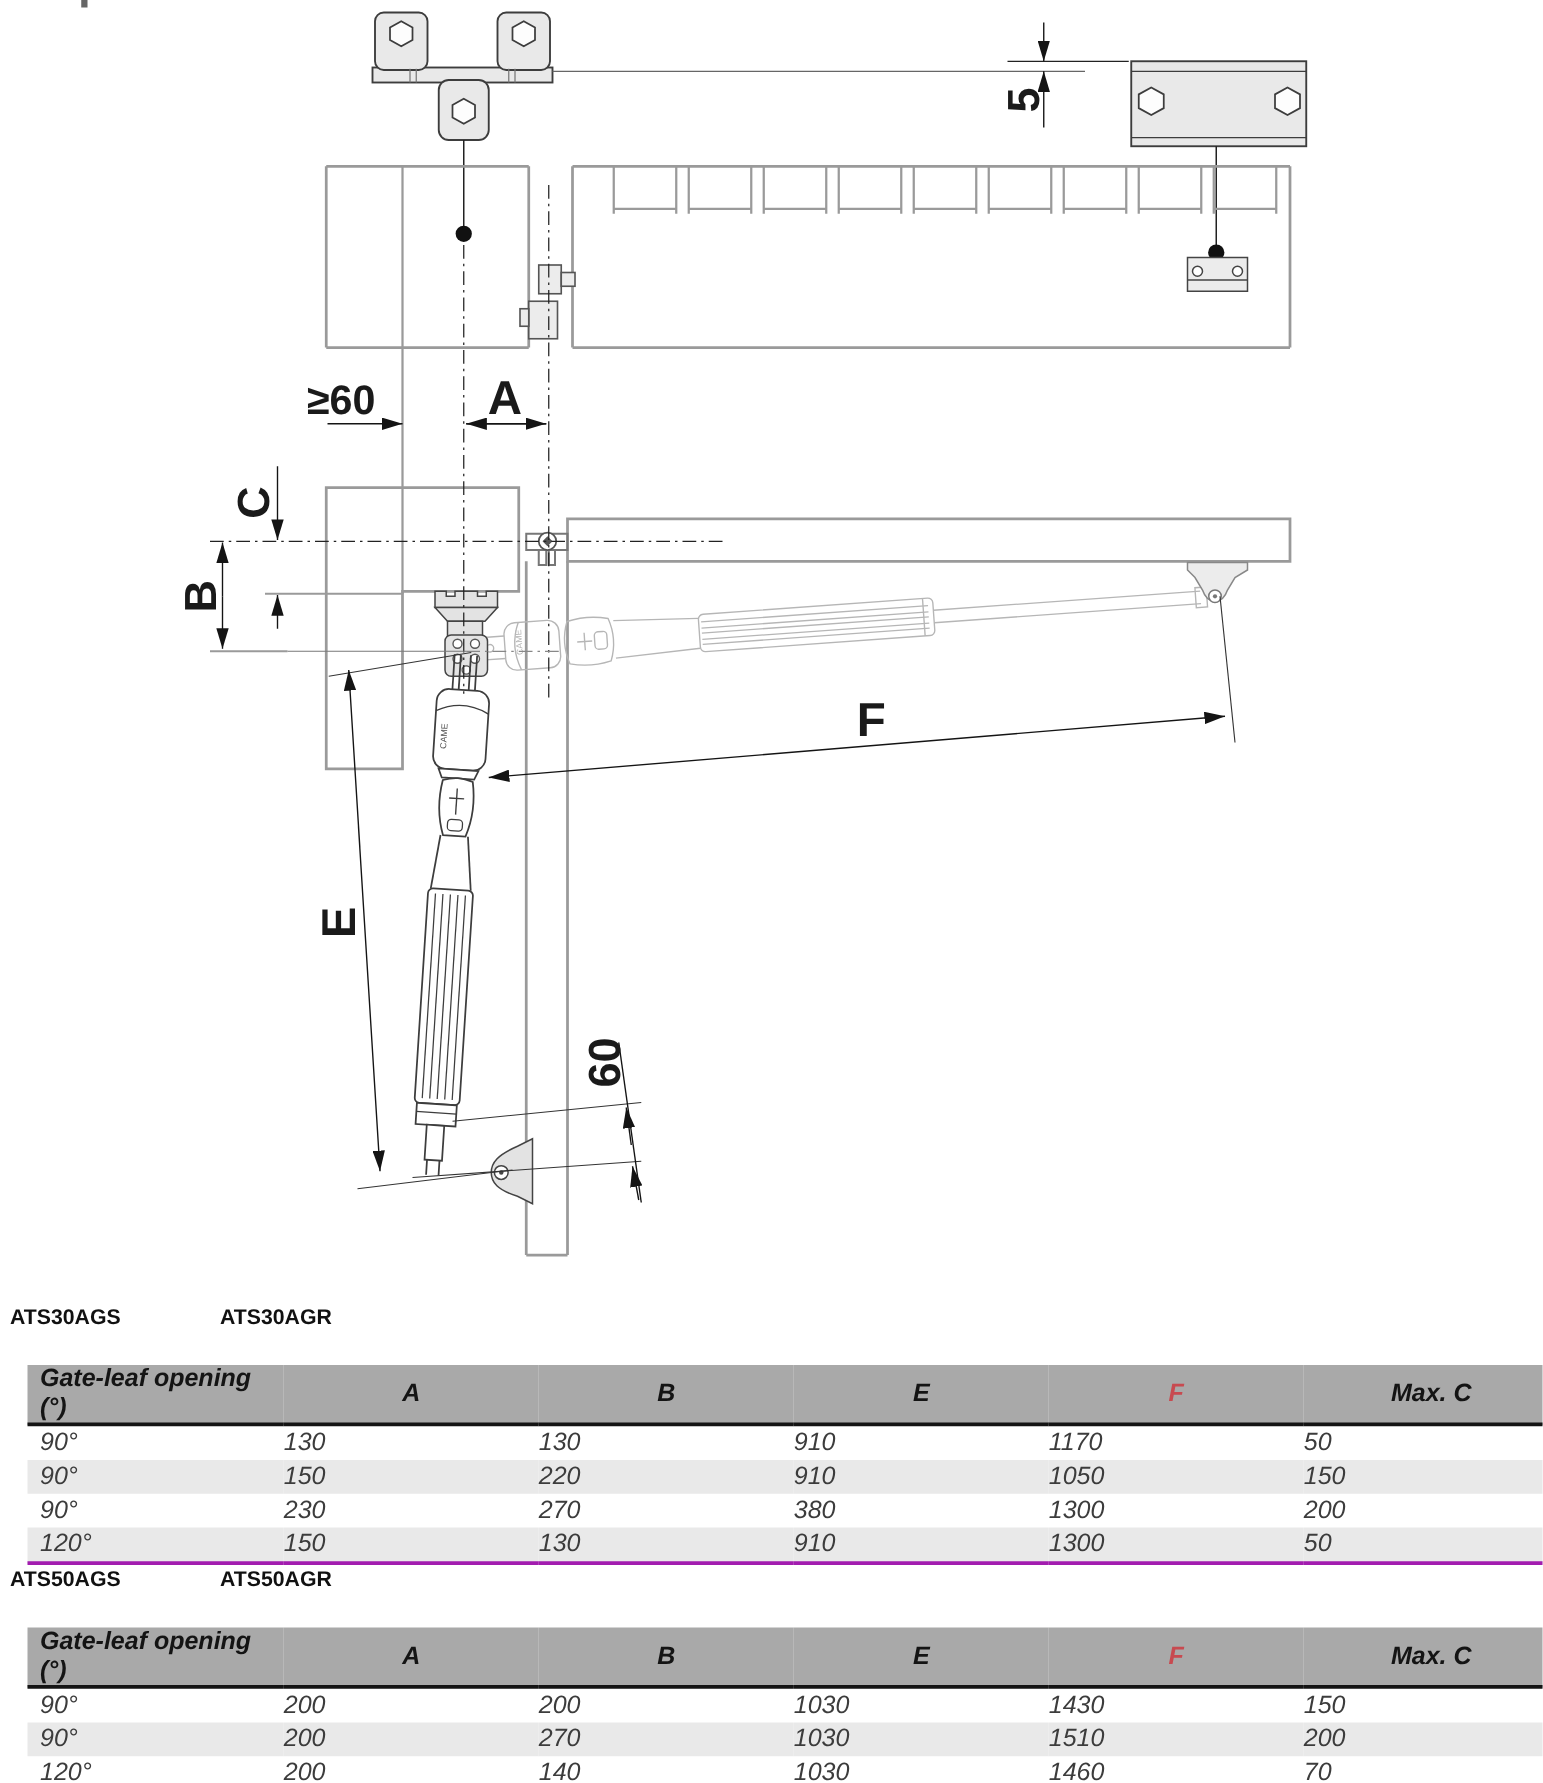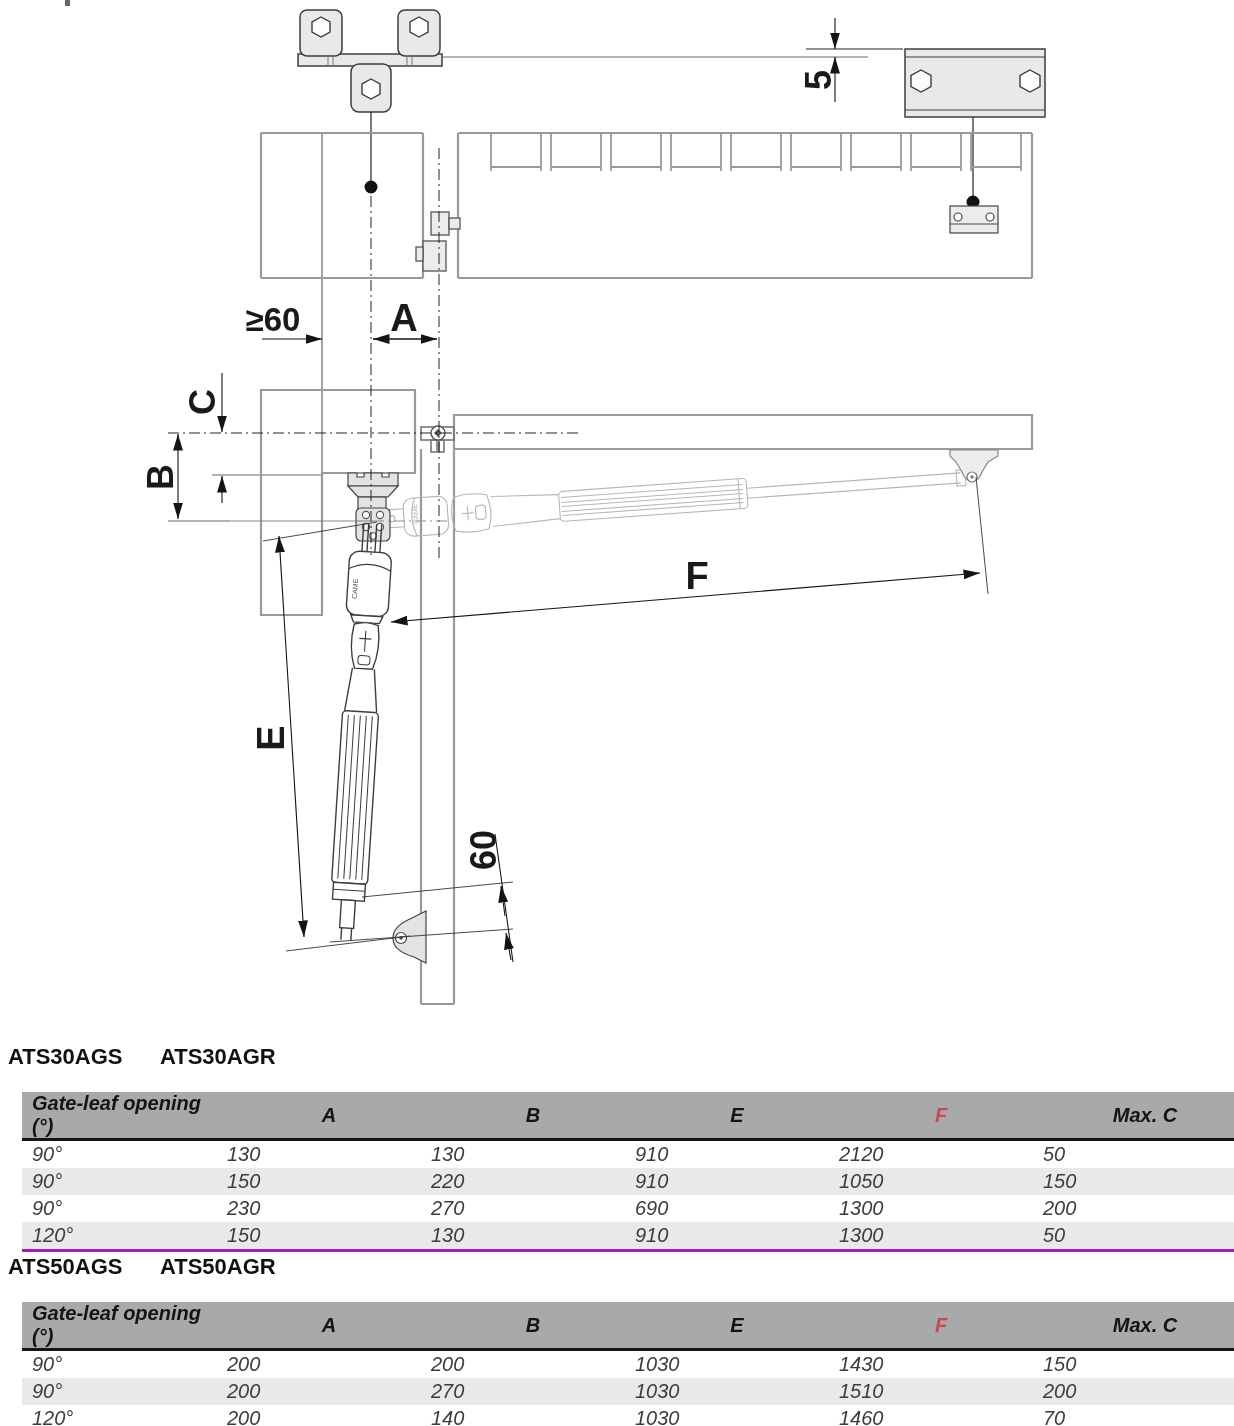--- a/index.html
+++ b/index.html
@@ -1,22 +1,22 @@
 <!DOCTYPE html>
 <html><head>
 <meta charset="utf-8">
 <style>
   html,body { margin:0; padding:0; background:#ffffff; }
   #page { position:relative; width:1234px; height:1426px; background:#fff;
           font-family:"Liberation Sans", sans-serif; }
   svg text { font-family:"Liberation Sans", sans-serif; }
   .dimlabel { font-weight:bold; fill:#1a1a1a; }
-  .model-titles { position:absolute; left:8px; font-size:22px; font-weight:bold; color:#111; }
+  .model-titles { position:absolute; left:8px; font-size:17px; font-weight:bold; color:#111; }
   .model-titles span { display:inline-block; }
-  .model-right { position:absolute; left:152px; top:0; }
+  .model-right { position:absolute; left:168px; top:0; }
   table.spec { position:absolute; left:22px; width:1224px; border-collapse:collapse;
                table-layout:fixed; font-size:20px; color:#3c3c3c;font-style:italic; }
   table.spec th { background:#a9a9a9; color:#141414; font-weight:bold; height:26px;
                   font-size:20px; text-align:center; padding:0; border-bottom:3px solid #141414; }
   table.spec th.first, table.spec td.first { text-align:left; padding-left:10px; }
   table.spec td { height:27px; text-align:left; padding:0; }
   table.spec tbody tr:nth-child(even) { background:#e9e9e9; }
   table.spec tbody tr:last-child td { border-bottom:3px solid #a21caf; }
   table.spec th.fcol { color:#c84a50; }
   col.c1 { width:205px; } col.cx { width:204px; }
@@ -320,36 +320,36 @@
         <th class="fcol">F</th>
         <th>Max. C</th>
       </tr>
     </thead>
     <tbody>
       <tr>
         <td class="first">90°</td>
         <td>130</td>
         <td>130</td>
         <td>910</td>
-        <td>2120</td>
+        <td>1170</td>
         <td>50</td>
       </tr>
       <tr>
         <td class="first">90°</td>
         <td>150</td>
         <td>220</td>
         <td>910</td>
         <td>1050</td>
         <td>150</td>
       </tr>
       <tr>
         <td class="first">90°</td>
         <td>230</td>
         <td>270</td>
-        <td>690</td>
+        <td>380</td>
         <td>1300</td>
         <td>200</td>
       </tr>
       <tr>
         <td class="first">120°</td>
         <td>150</td>
         <td>130</td>
         <td>910</td>
         <td>1300</td>
         <td>50</td>

